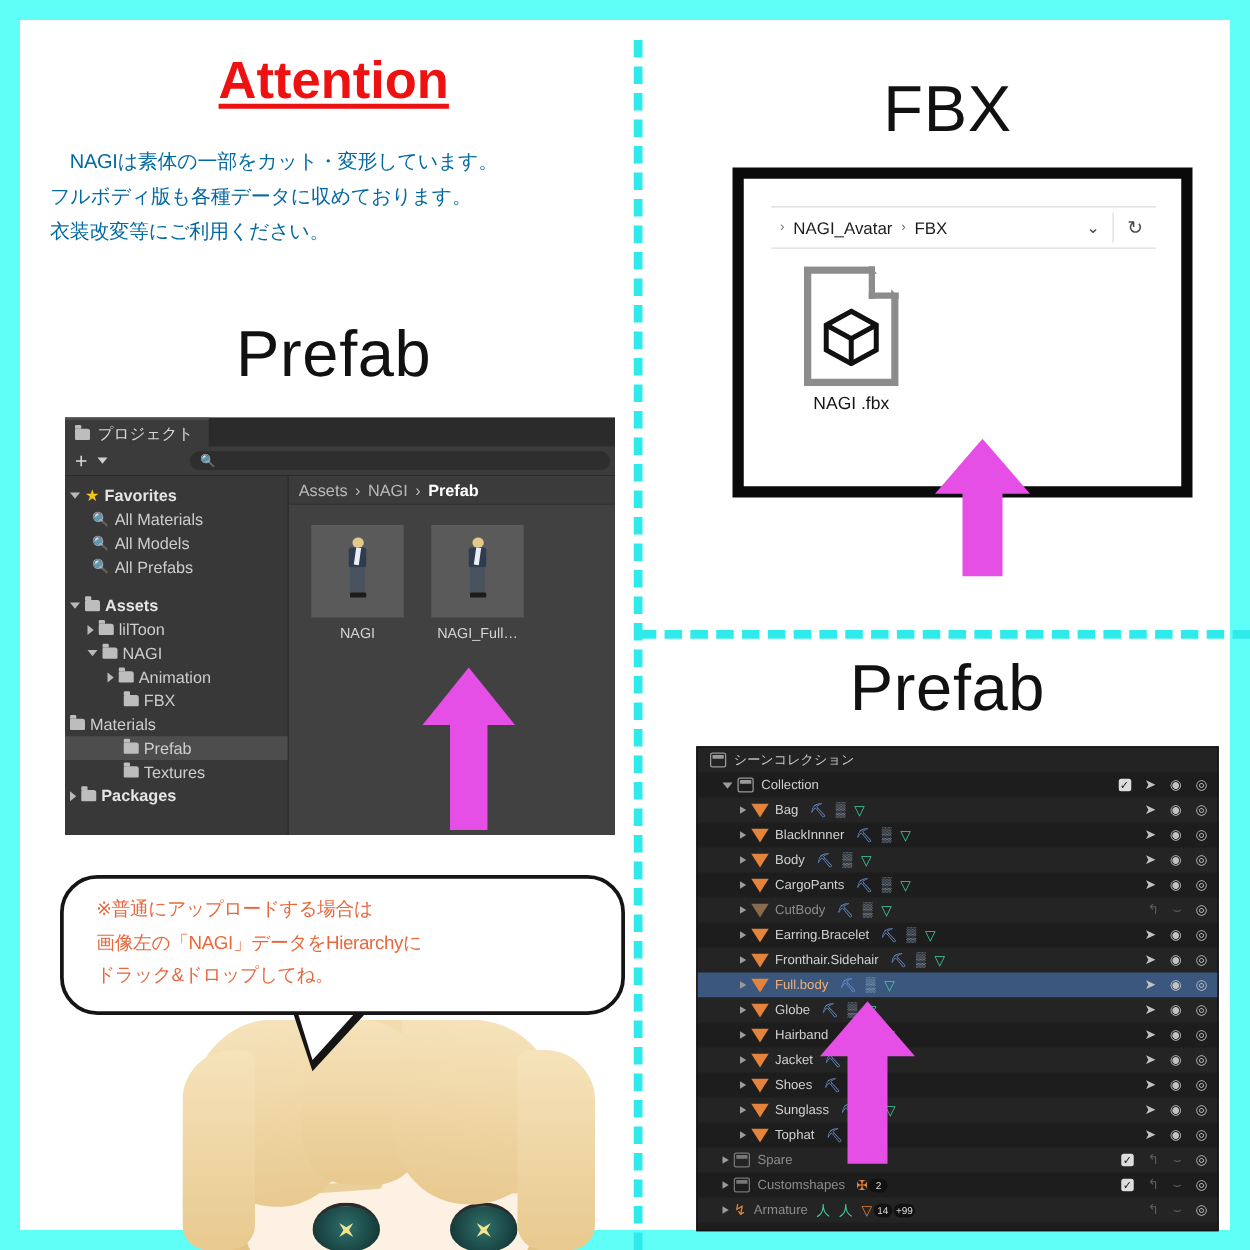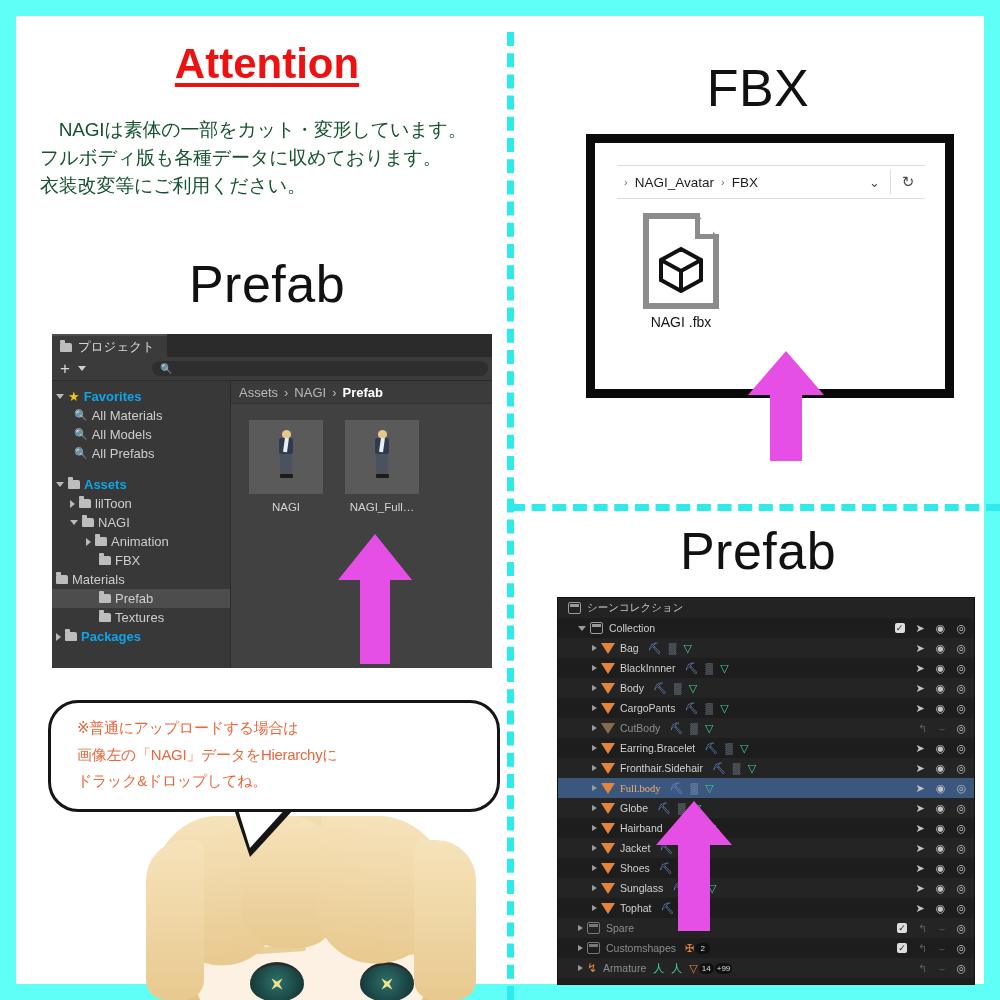--- a/index.html
+++ b/index.html
@@ -30,21 +30,21 @@
   }
   
   #attention-title{
     position:absolute;left:16px;top:24px;width:470px;
     text-align:center;color:#EE1111;font-size:42px;font-weight:700;
     text-decoration:underline;text-decoration-thickness:4px;
     text-underline-offset:5px;
   }
   #attention-body{
     position:absolute;left:24px;top:100px;width:466px;
-    color:#14532d;font-size:19px;line-height:28px;white-space:pre-line;
+    color:#0369a1;font-size:16px;line-height:28px;white-space:pre-line;
     letter-spacing:-0.2px;
   }
   
   #prefab-heading{left:16px;top:238px;width:470px;font-size:52px;}
   
   #unity-window{
     position:absolute;left:36px;top:318px;width:440px;height:334px;
     background:#383838;color:#d2d2d2;font-size:12.5px;overflow:hidden;
   }
   #unity-tabbar{height:23px;background:#2b2b2b;position:relative;}
@@ -82,21 +82,21 @@
   .trow{
     height:19px;display:flex;align-items:center;gap:4px;
     padding-left:4px;white-space:nowrap;font-size:13px;color:#cdcdcd;
   }
   .trow.sel{background:#4d4d4d;}
   .tri{width:0;height:0;display:inline-block;}
   .tri.down{border-left:4px solid transparent;border-right:4px solid transparent;border-top:5px solid #b9b9b9;}
   .tri.right{border-top:4px solid transparent;border-bottom:4px solid transparent;border-left:5px solid #b9b9b9;}
   .star{color:#f5c518;font-size:13px;}
   .magn{color:#c6c6c6;font-size:11px;}
-  .bold{font-weight:700;color:#0ea5e9;}
+  .bold{font-weight:700;color:#e5e5e5;}
   #unity-right{flex:1;background:#414141;}
   #unity-breadcrumb{
     height:22px;background:#3b3b3b;display:flex;align-items:center;gap:6px;
     padding-left:8px;font-size:13px;color:#b9b9b9;border-bottom:1px solid #333;
   }
   #unity-breadcrumb .cur{color:#ffffff;font-weight:700;}
   #unity-grid{display:flex;gap:22px;padding:16px 0 0 18px;}
   .asset{width:74px;text-align:center;}
   .asset .thumb{
     width:74px;height:74px;background:#5a5a5a;position:relative;overflow:hidden;
@@ -215,21 +215,21 @@
     width:13px;height:12px;border:1.6px solid #9a9a9a;border-radius:2px;position:relative;
     box-sizing:border-box;flex:none;
   }
   .boxico:before{content:"";position:absolute;left:1px;top:1px;right:1px;height:3px;background:#9a9a9a;}
   .boxico.dim{border-color:#777;}
   .boxico.dim:before{background:#777;}
   .orow{
     height:20px;display:flex;align-items:center;white-space:nowrap;position:relative;
   }
   .orow.alt{background:#242424;}
-  .orow.selected{background:#3b577d;font-family:Liberation Serif, serif;}
+  .orow.selected{background:#3b577d;}
   .orow .ind{flex:none;}
   .disc{
     width:0;height:0;flex:none;margin-right:4px;
     border-top:3.5px solid transparent;border-bottom:3.5px solid transparent;border-left:5px solid #9b9b9b;
   }
   .disc.open{border-left:4px solid transparent;border-right:4px solid transparent;border-top:5px solid #9b9b9b;border-bottom:0;}
   .meshico{
     width:0;height:0;flex:none;margin-right:5px;
     border-left:7px solid transparent;border-right:7px solid transparent;border-top:11px solid #E3833C;
   }

